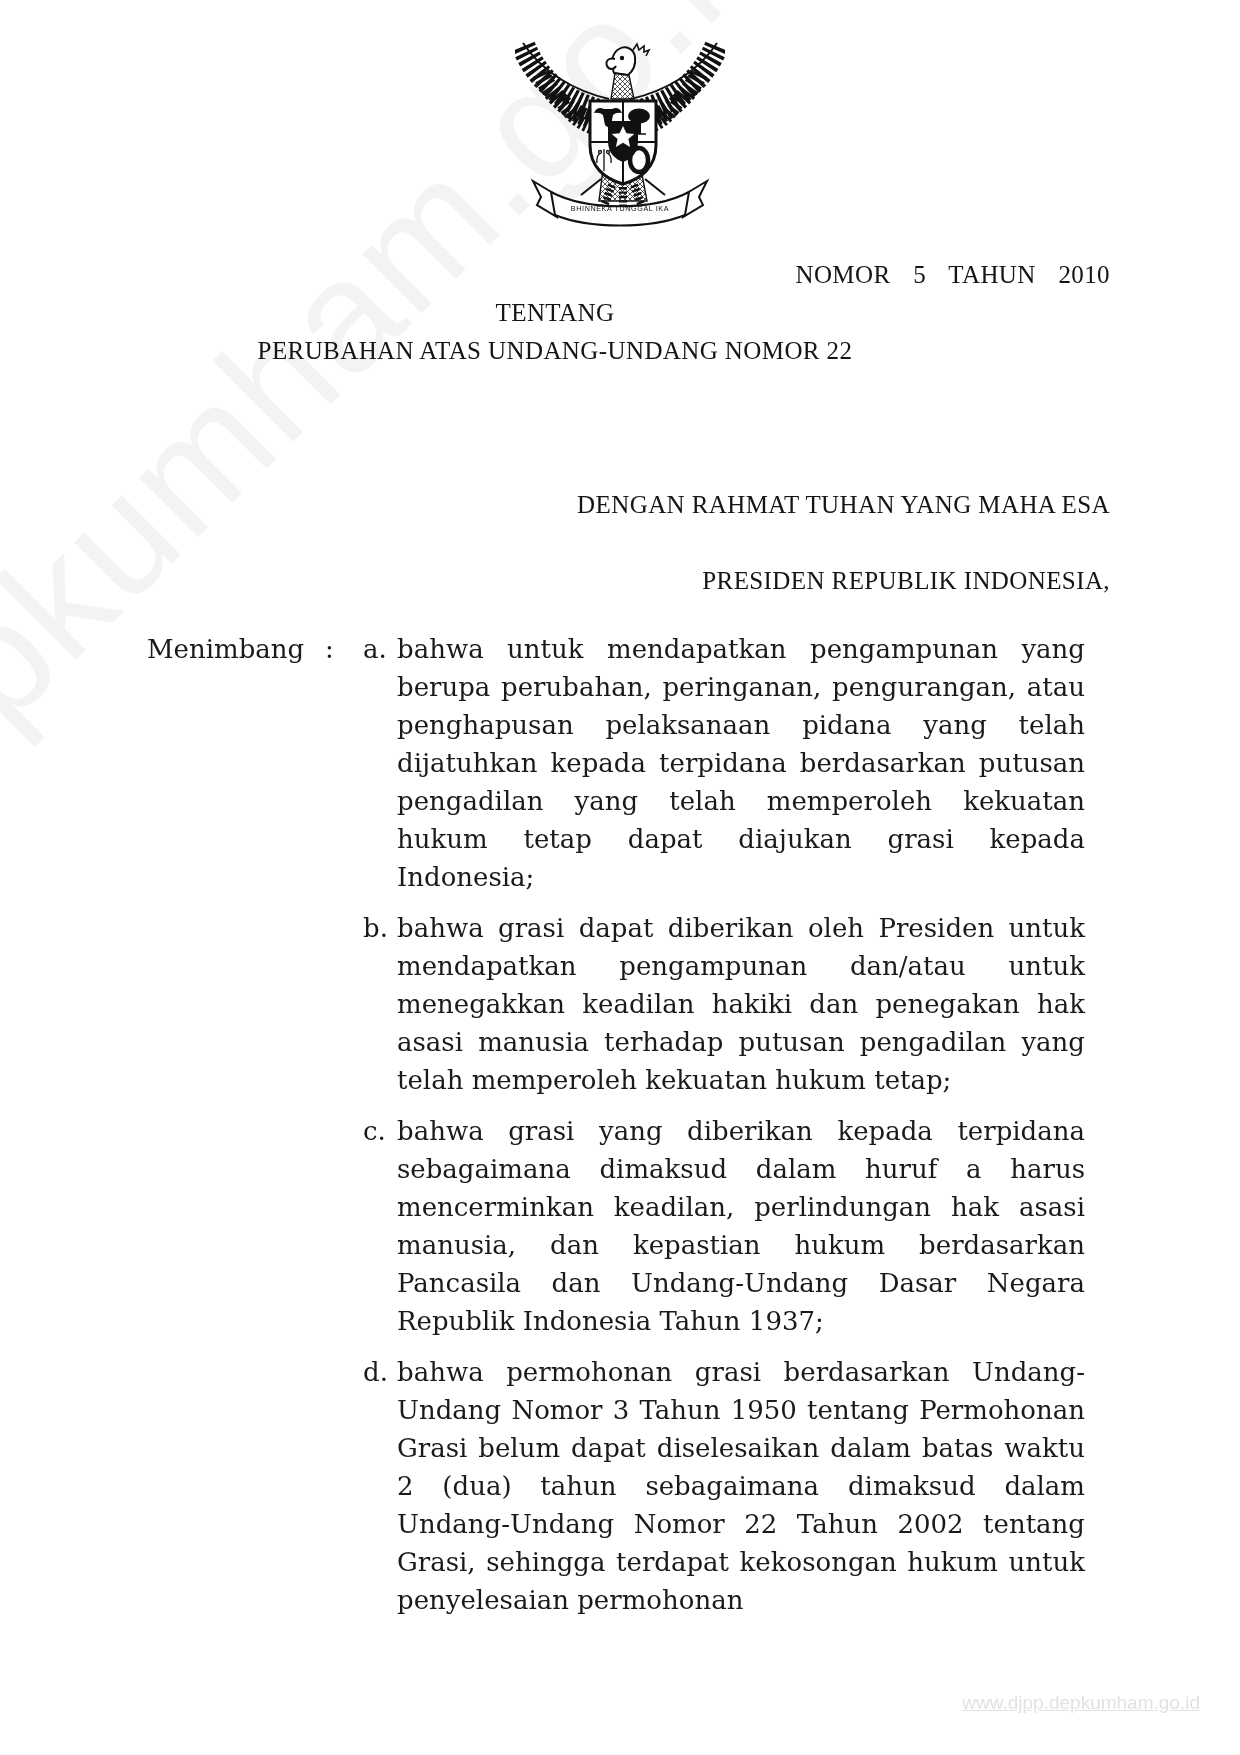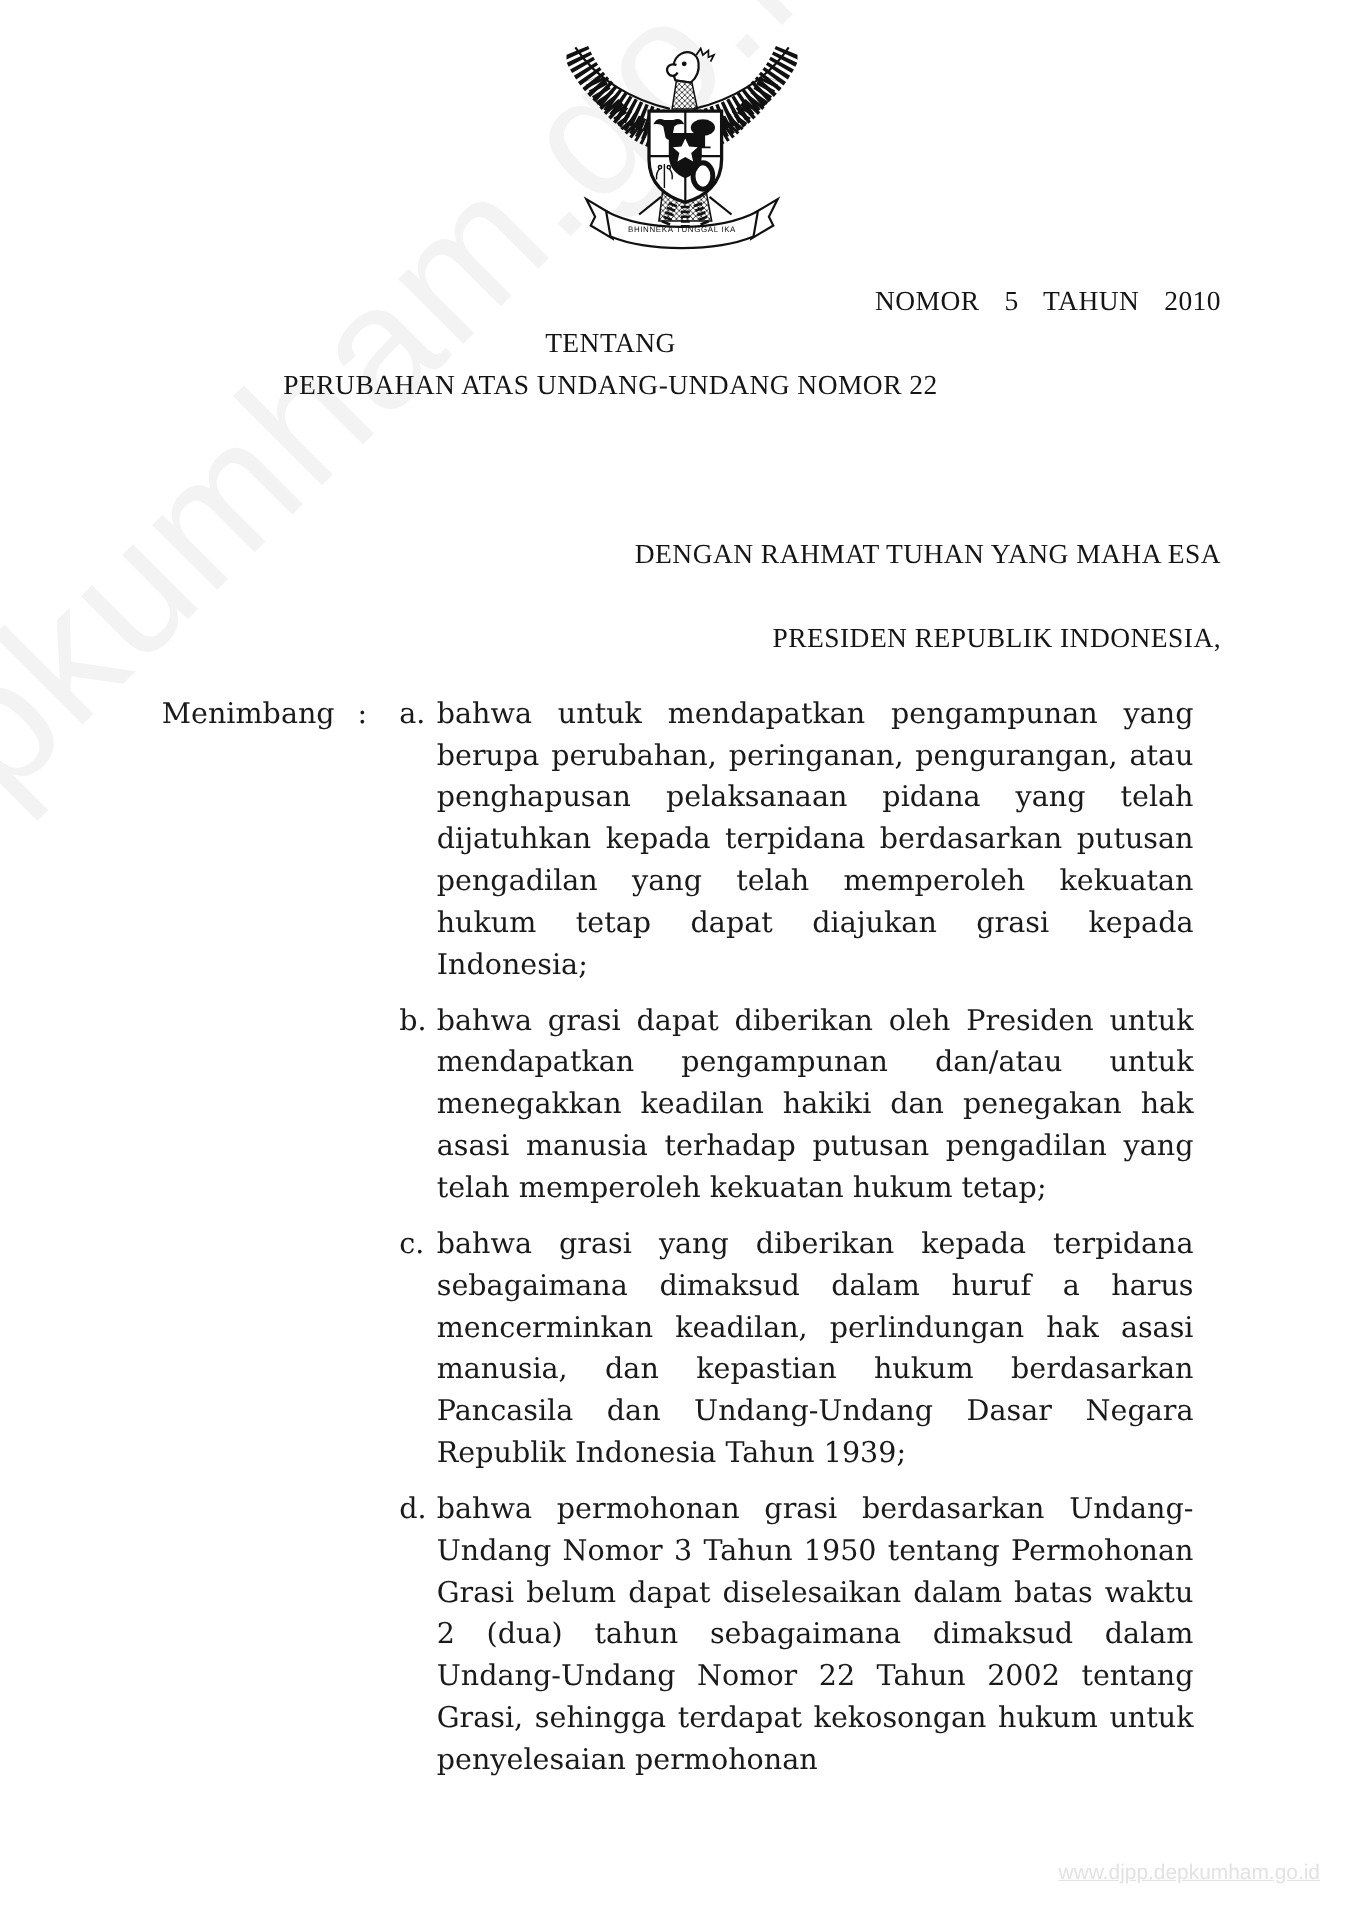--- a/index.html
+++ b/index.html
@@ -187,21 +187,21 @@
     <div class="cons-label"></div>
     <div class="cons-colon"></div>
     <div class="cons-marker">b.</div>
     <div class="cons-text">bahwa grasi dapat diberikan oleh Presiden untuk mendapatkan pengampunan dan/atau untuk menegakkan keadilan hakiki dan penegakan hak asasi manusia terhadap putusan pengadilan yang telah memperoleh kekuatan hukum tetap;</div>
   </div>
 
   <div class="cons-row">
     <div class="cons-label"></div>
     <div class="cons-colon"></div>
     <div class="cons-marker">c.</div>
-    <div class="cons-text">bahwa grasi yang diberikan kepada terpidana sebagaimana dimaksud dalam huruf a harus mencerminkan keadilan, perlindungan hak asasi manusia, dan kepastian hukum berdasarkan Pancasila dan Undang-Undang Dasar Negara Republik Indonesia Tahun 1939;</div>
+    <div class="cons-text">bahwa grasi yang diberikan kepada terpidana sebagaimana dimaksud dalam huruf a harus mencerminkan keadilan, perlindungan hak asasi manusia, dan kepastian hukum berdasarkan Pancasila dan Undang-Undang Dasar Negara Republik Indonesia Tahun 1937;</div>
   </div>
 
   <div class="cons-row">
     <div class="cons-label"></div>
     <div class="cons-colon"></div>
     <div class="cons-marker">d.</div>
     <div class="cons-text">bahwa permohonan grasi berdasarkan Undang-Undang Nomor 3 Tahun 1950 tentang Permohonan Grasi belum dapat diselesaikan dalam batas waktu 2 (dua) tahun sebagaimana dimaksud dalam Undang-Undang Nomor 22 Tahun 2002 tentang Grasi, sehingga terdapat kekosongan hukum untuk penyelesaian permohonan</div>
   </div>
 
 </div>

